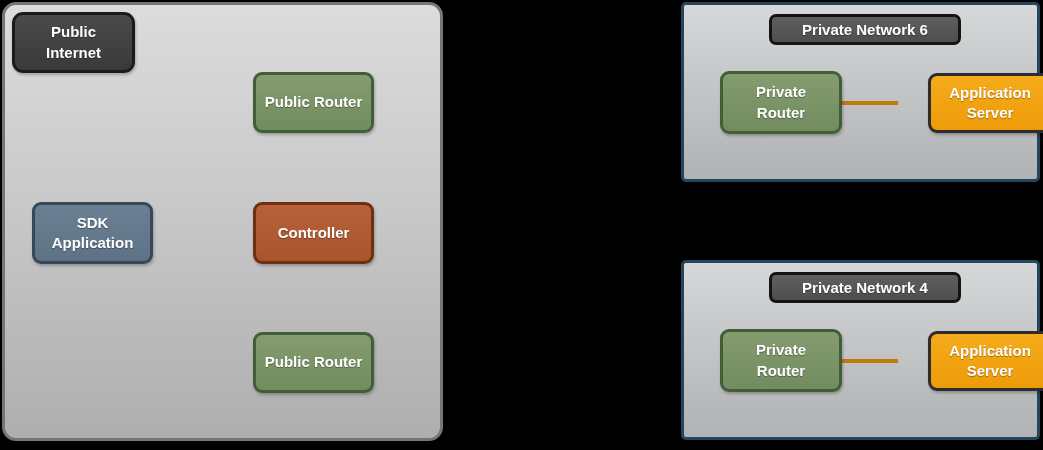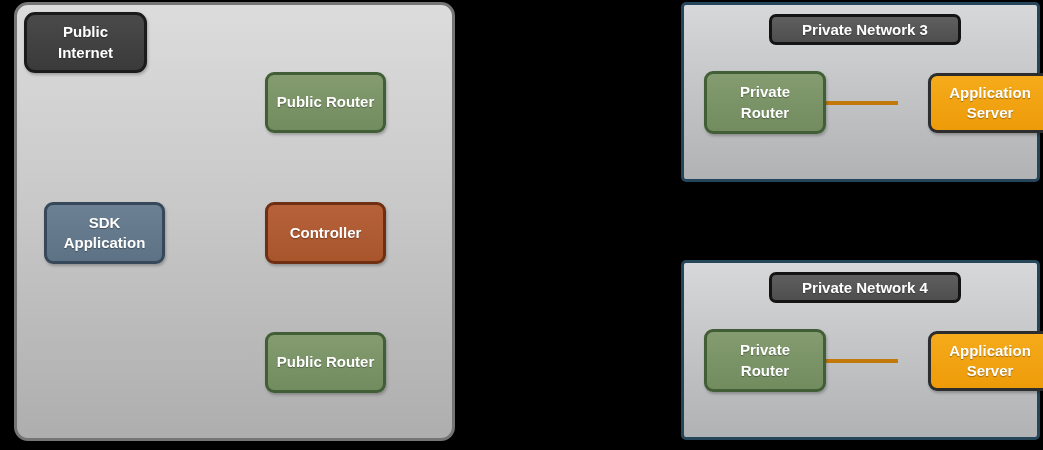--- a/index.html
+++ b/index.html
@@ -7,21 +7,21 @@
   body {
     font-family: "Liberation Sans", "DejaVu Sans", sans-serif;
     width: 1043px; height: 450px; position: relative; overflow: hidden;
   }
   .canvas { position: absolute; left: 0; top: 0; width: 1043px; height: 450px; }
 
   
   .cloud-panel {
     position: absolute; left: 2px; top: 2px; width: 441px; height: 439px;
     background: linear-gradient(to bottom, #dcdcdc 0%, #c9c9c9 45%, #aeaeae 100%);
-    border: 3px solid #757575; border-radius: 14px; margin-left: 12px;
+    border: 3px solid #757575; border-radius: 14px;
   }
 
   
   .network-panel {
     position: absolute; width: 359px; height: 180px; left: 681px;
     background: linear-gradient(to bottom, #d6d8d9 0%, #c4c6c7 45%, #b0b2b3 100%);
     border: 3px solid #25465a; border-radius: 5px;
   }
   .network-panel.net1 { top: 2px; }
   .network-panel.net2 { top: 260px; }
@@ -65,42 +65,42 @@
 
   
   .network-title {
     position: absolute; left: 85px; top: 9px; width: 192px; height: 31px;
     display: flex; align-items: center; justify-content: center;
     background: linear-gradient(to bottom, #5f5f5f, #4e4e4e);
     border: 3px solid #141414; border-radius: 7px;
     color: #ffffff; font-weight: bold; font-size: 15px;
     text-shadow: 0 1px 1px rgba(0,0,0,0.35);
   }
-  .pos-private-router { left: 20px;  top: 66px; width: 122px; height: 63px; }
+  .pos-private-router { left: 36px;  top: 66px; width: 122px; height: 63px; }
   .pos-app-server     { left: 212px; top: 68px; width: 124px; height: 60px; }
   .connector {
     position: absolute; left: 140px; top: 96px; width: 74px; height: 4px;
     background: #c1790b;
   }
 </style>
 </head>
 <body>
 
 <div class="canvas">
 
   <div class="cloud-panel">
     <div class="node node-dark pos-public-internet">Public Internet</div>
     <div class="node node-green pos-public-router-top">Public Router</div>
     <div class="node node-rust pos-controller">Controller</div>
     <div class="node node-slate pos-sdk-application">SDK Application</div>
     <div class="node node-green pos-public-router-bottom">Public Router</div>
   </div>
 
   <div class="network-panel net1">
-    <div class="network-title">Private Network 3</div>
+    <div class="network-title">Private Network 6</div>
     <div class="connector"></div>
     <div class="node node-green pos-private-router">Private Router</div>
     <div class="node node-orange pos-app-server">Application Server</div>
   </div>
 
   <div class="network-panel net2">
     <div class="network-title">Private Network 4</div>
     <div class="connector"></div>
     <div class="node node-green pos-private-router">Private Router</div>
     <div class="node node-orange pos-app-server">Application Server</div>

